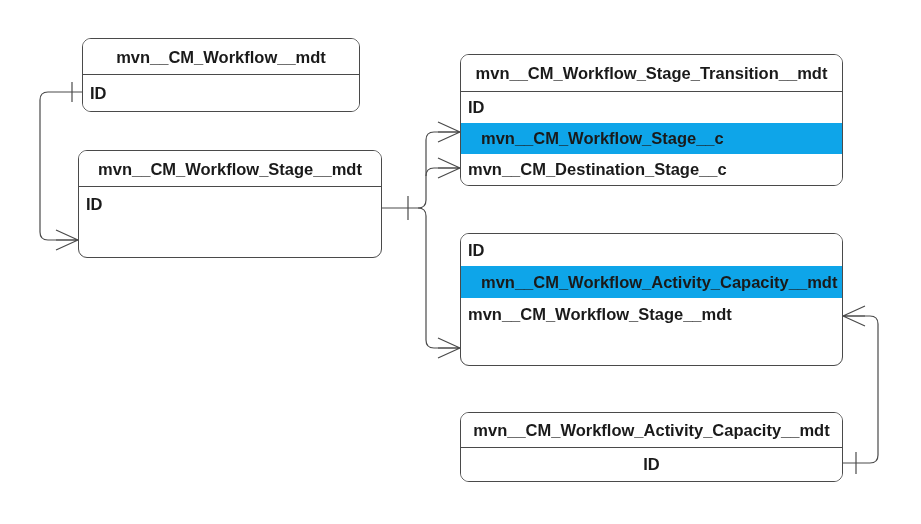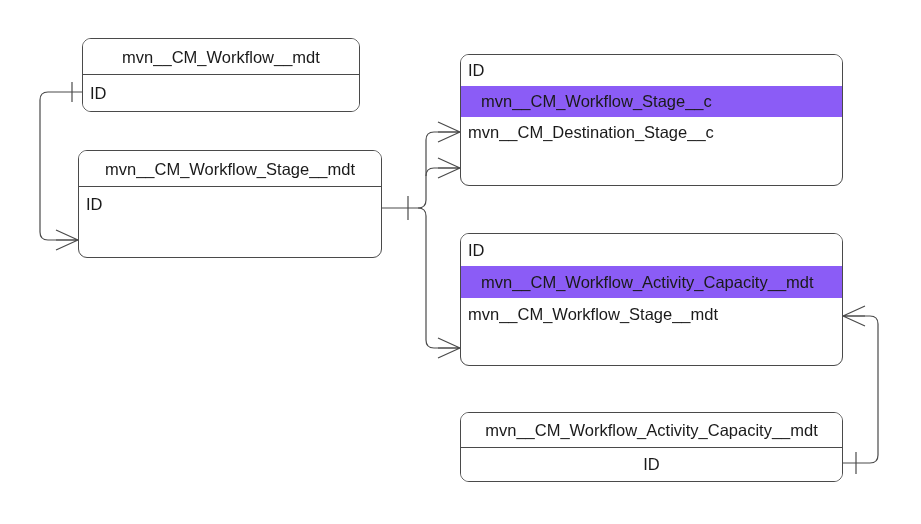--- a/index.html
+++ b/index.html
@@ -3,21 +3,21 @@
 <meta charset="utf-8">
 <style>
   html,body{margin:0;padding:0;}
   body{
     width:921px;height:524px;
     background:#ffffff;
     font-family:"Liberation Sans", sans-serif;
     overflow:hidden;
     position:relative;
   }
-  #canvas{position:absolute;left:0;top:0;width:818px;height:524px;}
+  #canvas{position:absolute;left:0;top:0;width:818px;height:524px;font-weight:bold;}
   .wires{position:absolute;left:0;top:0;width:921px;height:524px;pointer-events:none;}
 
   .entity{
     position:absolute;
     box-sizing:border-box;
     border:1.2px solid #4a4a4a;
     border-radius:9px;
     background:#ffffff;
     overflow:hidden;
   }
@@ -36,21 +36,21 @@
   .ent-row{
     box-sizing:border-box;
     height:37px;
     line-height:37px;
     font-size:16.5px;
     color:#1a1a1a;
     padding-left:7px;
     white-space:nowrap;
     background:#ffffff;
   }
-  .ent-row.shaded{background:#8b5cf6;padding-left:20px;}
+  .ent-row.shaded{background:#0ea5e9;padding-left:20px;}
   .ent-row.centered{text-align:center;padding-left:0;}
 
   
   #e1 .ent-title{height:36px;line-height:36px;}
   #e1 .ent-row{height:37px;line-height:37px;}
   #e3 .ent-title{height:37px;line-height:37px;}
   #e3 .ent-row{height:31px;line-height:31px;}
   #e4 .ent-title{height:36px;line-height:36px;}
   #e4 .ent-row{height:32px;line-height:32px;}
   #e5 .ent-title{height:35px;line-height:35px;}
@@ -95,20 +95,21 @@
     <div class="ent-title">mvn__CM_Workflow__mdt</div>
     <div class="ent-row">ID</div>
   </div>
 
   <div class="entity" id="e2" style="left:78px;top:150px;width:304px;height:108px;">
     <div class="ent-title">mvn__CM_Workflow_Stage__mdt</div>
     <div class="ent-row">ID</div>
   </div>
 
   <div class="entity" id="e3" style="left:460px;top:54px;width:383px;height:132px;">
+    <div class="ent-title">mvn__CM_Workflow_Stage_Transition__mdt</div>
     <div class="ent-row">ID</div>
     <div class="ent-row shaded">mvn__CM_Workflow_Stage__c</div>
     <div class="ent-row">mvn__CM_Destination_Stage__c</div>
   </div>
 
   <div class="entity" id="e4" style="left:460px;top:233px;width:383px;height:133px;">
     <div class="ent-row">ID</div>
     <div class="ent-row shaded">mvn__CM_Workflow_Activity_Capacity__mdt</div>
     <div class="ent-row">mvn__CM_Workflow_Stage__mdt</div>
   </div>

